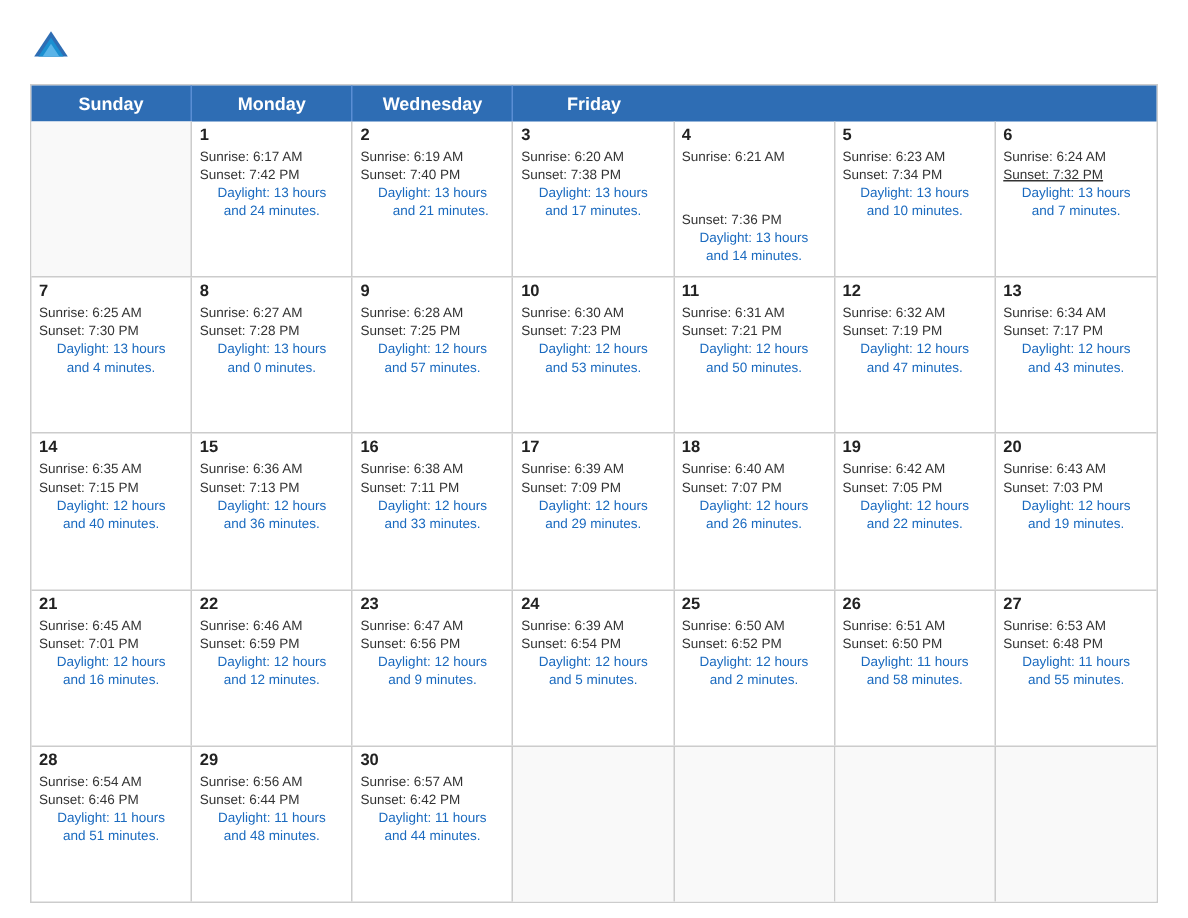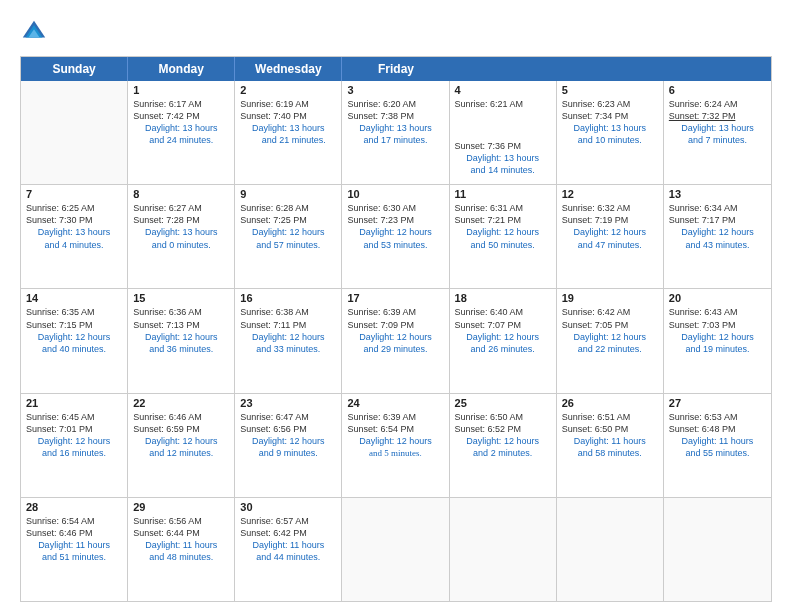--- a/index.html
+++ b/index.html
@@ -457,21 +457,21 @@
           </div>
           <div class="cal-cell">
             <div class="day-num">24</div>
             <div class="cell-text">
               <span style="display: block;">Sunrise: 6:39 AM
 </span>
               <span style="display: block;">Sunset: 6:54 PM
 </span>
               <span class="daylight" style="display: block;">
                 <span style="display: block;">Daylight: 12 hours</span>
-                <span style="display: block; font-family: Liberation Serif, serif;">and 5 minutes.</span>
+                <span style="display: block;">and 5 minutes.</span>
               </span>
             </div>
           </div>
           <div class="cal-cell">
             <div class="day-num">25</div>
             <div class="cell-text">
               <span style="display: block;">Sunrise: 6:50 AM
 </span>
               <span style="display: block;">Sunset: 6:52 PM
 </span>

